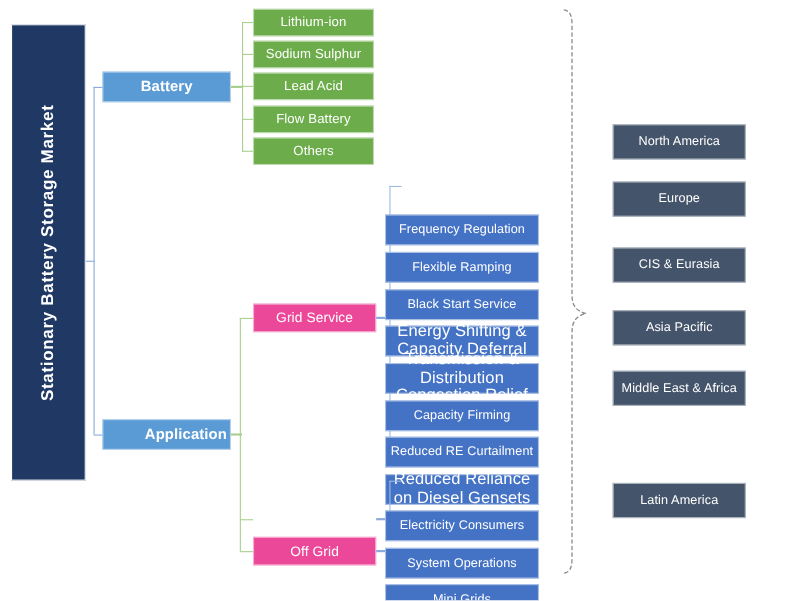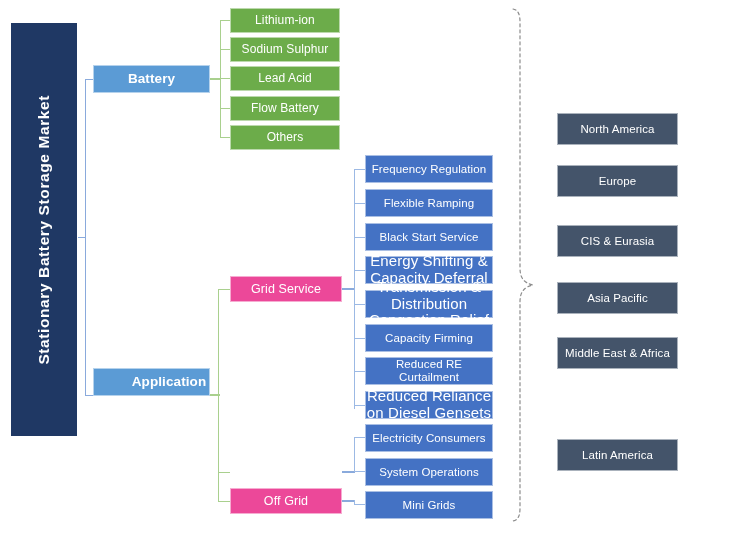--- a/index.html
+++ b/index.html
@@ -67,23 +67,24 @@
     background: #ec4899;
     font-size: 12.5px;
     left: 230px;
     width: 112px;
     height: 26px;
   }
   
   .blue {
     background: #4472c4;
     font-size: 11.5px;
-    left: 365px;
-    width: 128px;
+    left: 350px;
+    width: 140px;
     height: 28px;
+    margin-top: 40px;
   }
   .blue-2line { font-size: 15px; justify-content: flex-end; }
   
   .region {
     background: #44546a;
     font-size: 11.5px;
     left: 557px;
     width: 121px;
     height: 32px;
   }
@@ -114,21 +115,21 @@
   </div>
 
   <div class="v-line navy-c" style="left:85px; top:79px; height:316px;"></div>
   <div class="h-line navy-c" style="left:78px; top:237px; width:8px;"></div>
   <div class="h-line navy-c" style="left:85px; top:79px; width:9px;"></div>
   <div class="h-line navy-c" style="left:85px; top:395px; width:9px;"></div>
 
   <div class="box l1" style="top:65px;justify-content:center;">
     <span>Battery</span>
   </div>
-  <div class="box l1" style="top:368px;padding-left:35px;">
+  <div class="box l1" style="top:381px;padding-left:35px;">
     <span>Application</span>
   </div>
 
   <div class="h-line green-c thick" style="left:210px; top:78px; width:11px;"></div>
   <div class="v-line green-c" style="left:220px; top:20px; height:118px;"></div>
   <div class="h-line green-c" style="left:220px; top:20px;  width:10px;"></div>
   <div class="h-line green-c" style="left:220px; top:49px;  width:10px;"></div>
   <div class="h-line green-c" style="left:220px; top:78px;  width:10px;"></div>
   <div class="h-line green-c" style="left:220px; top:108px; width:10px;"></div>
   <div class="h-line green-c" style="left:220px; top:137px; width:10px;"></div>

